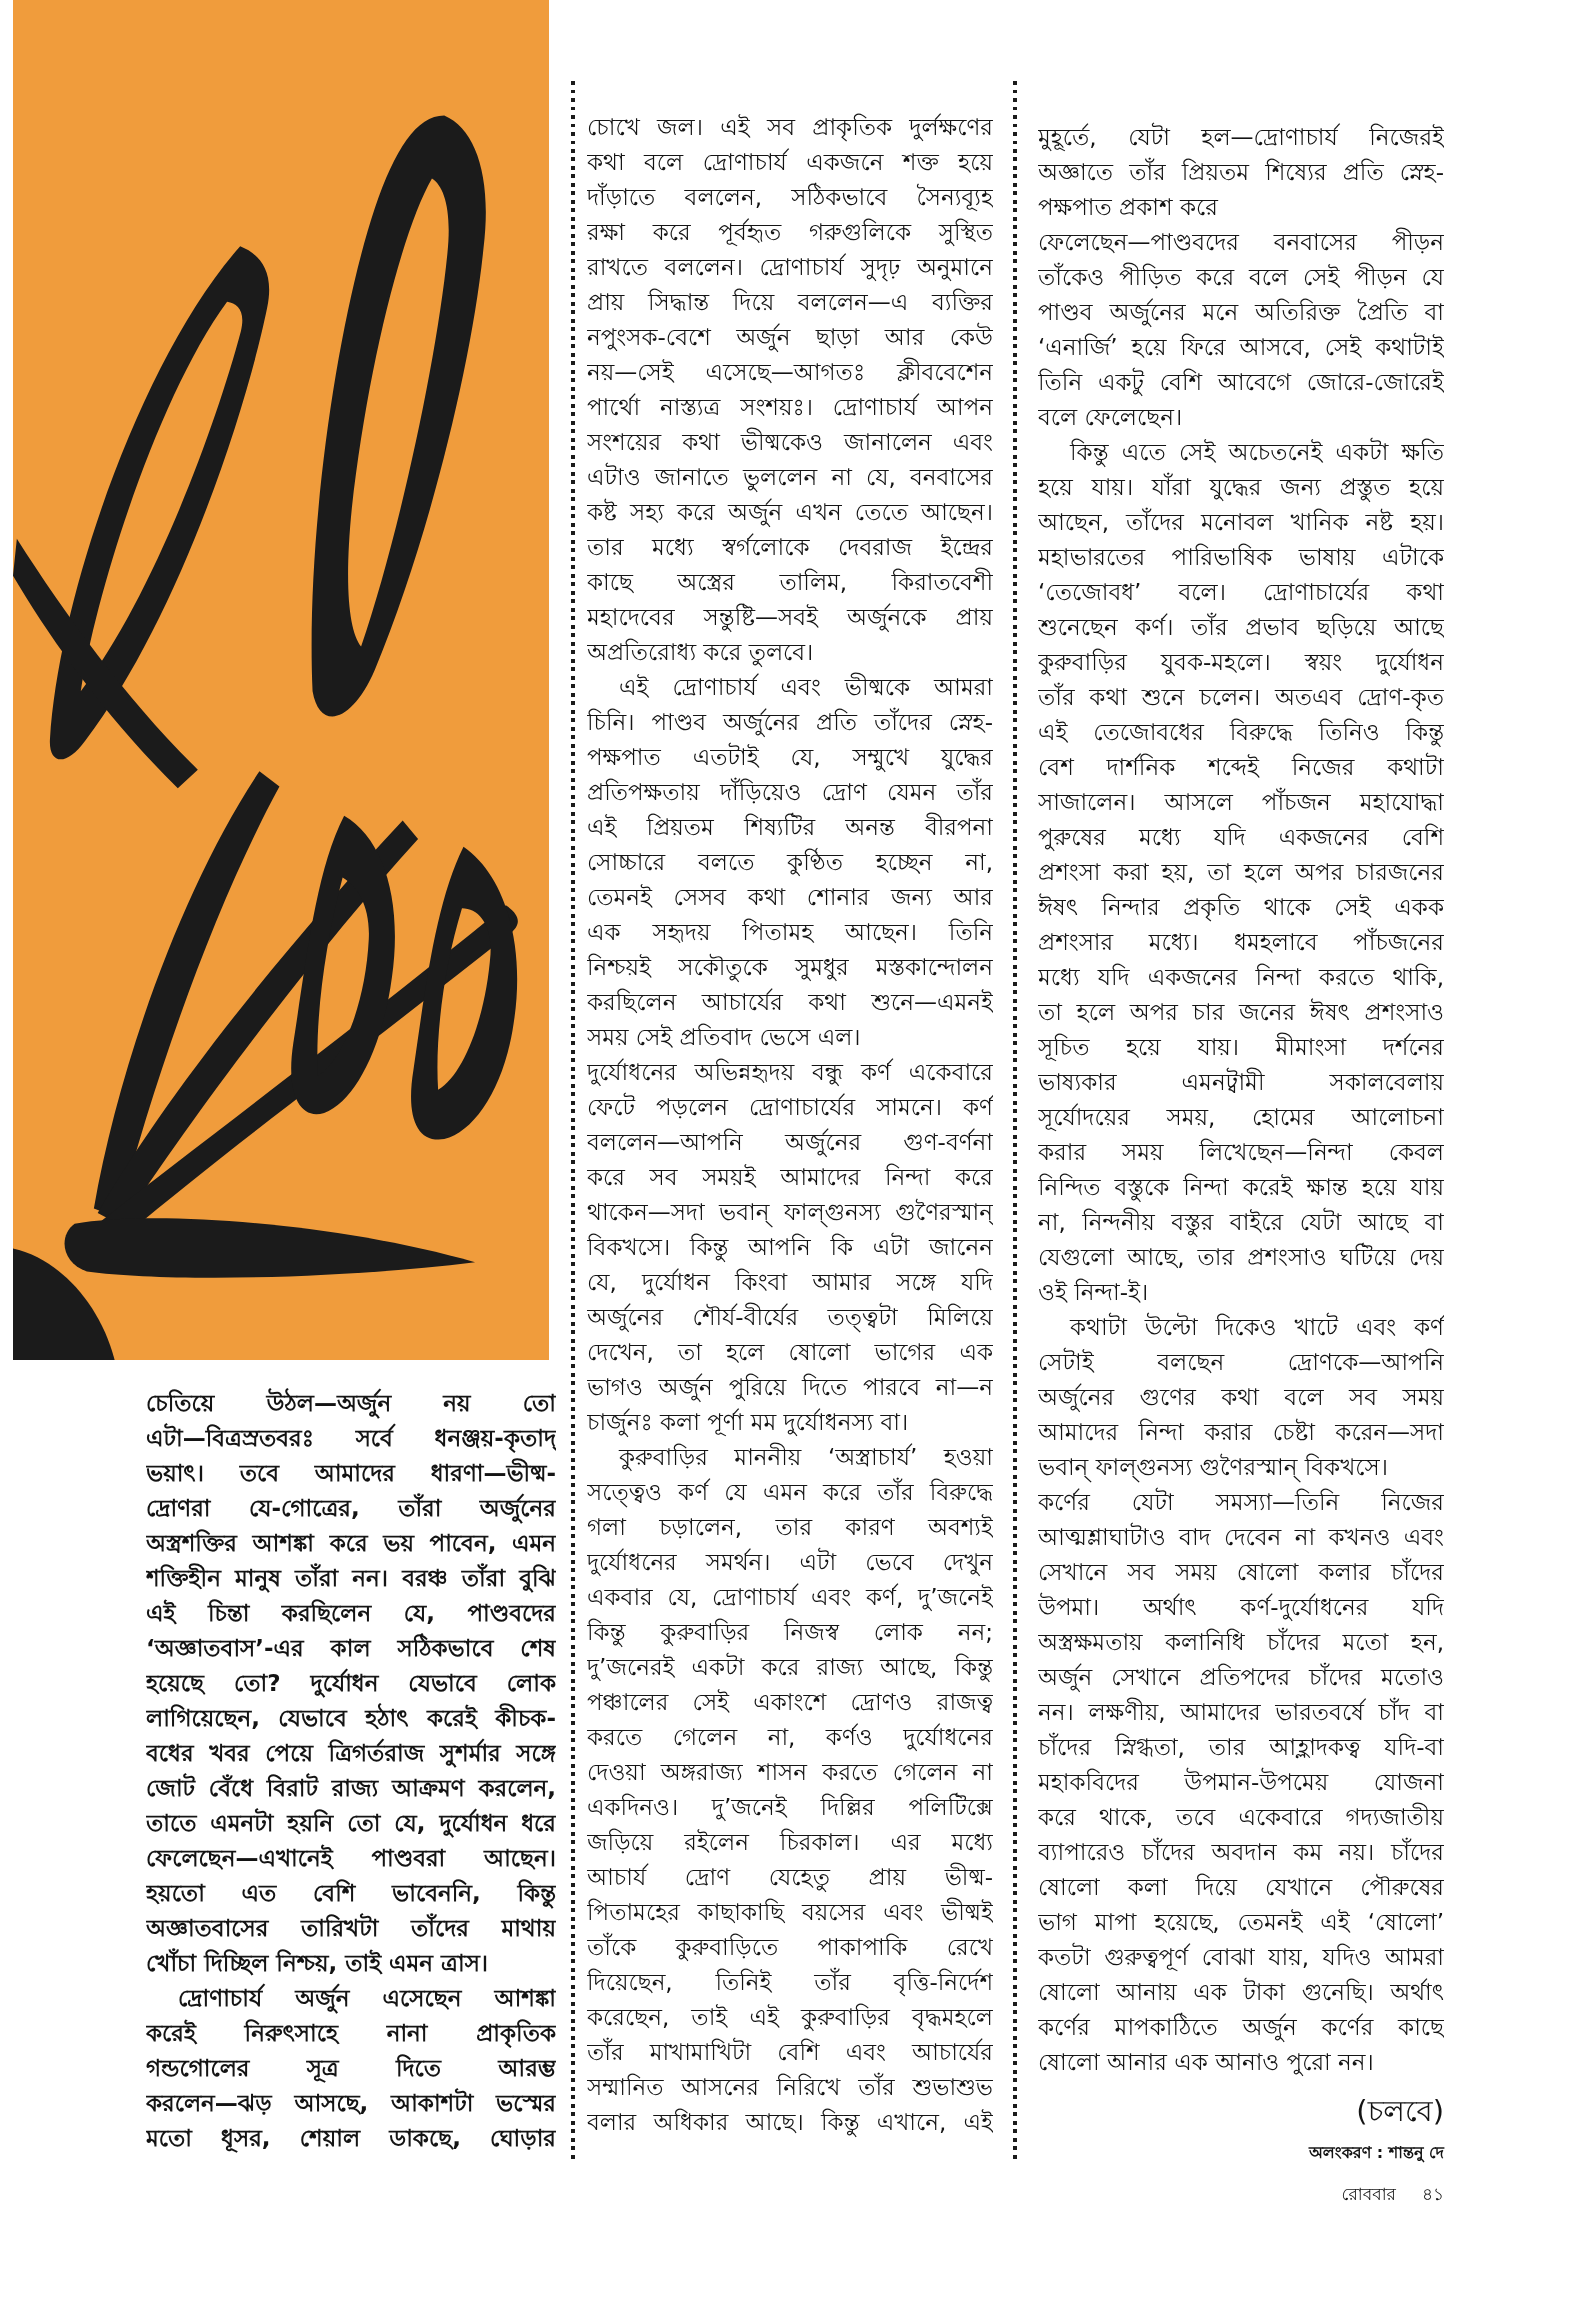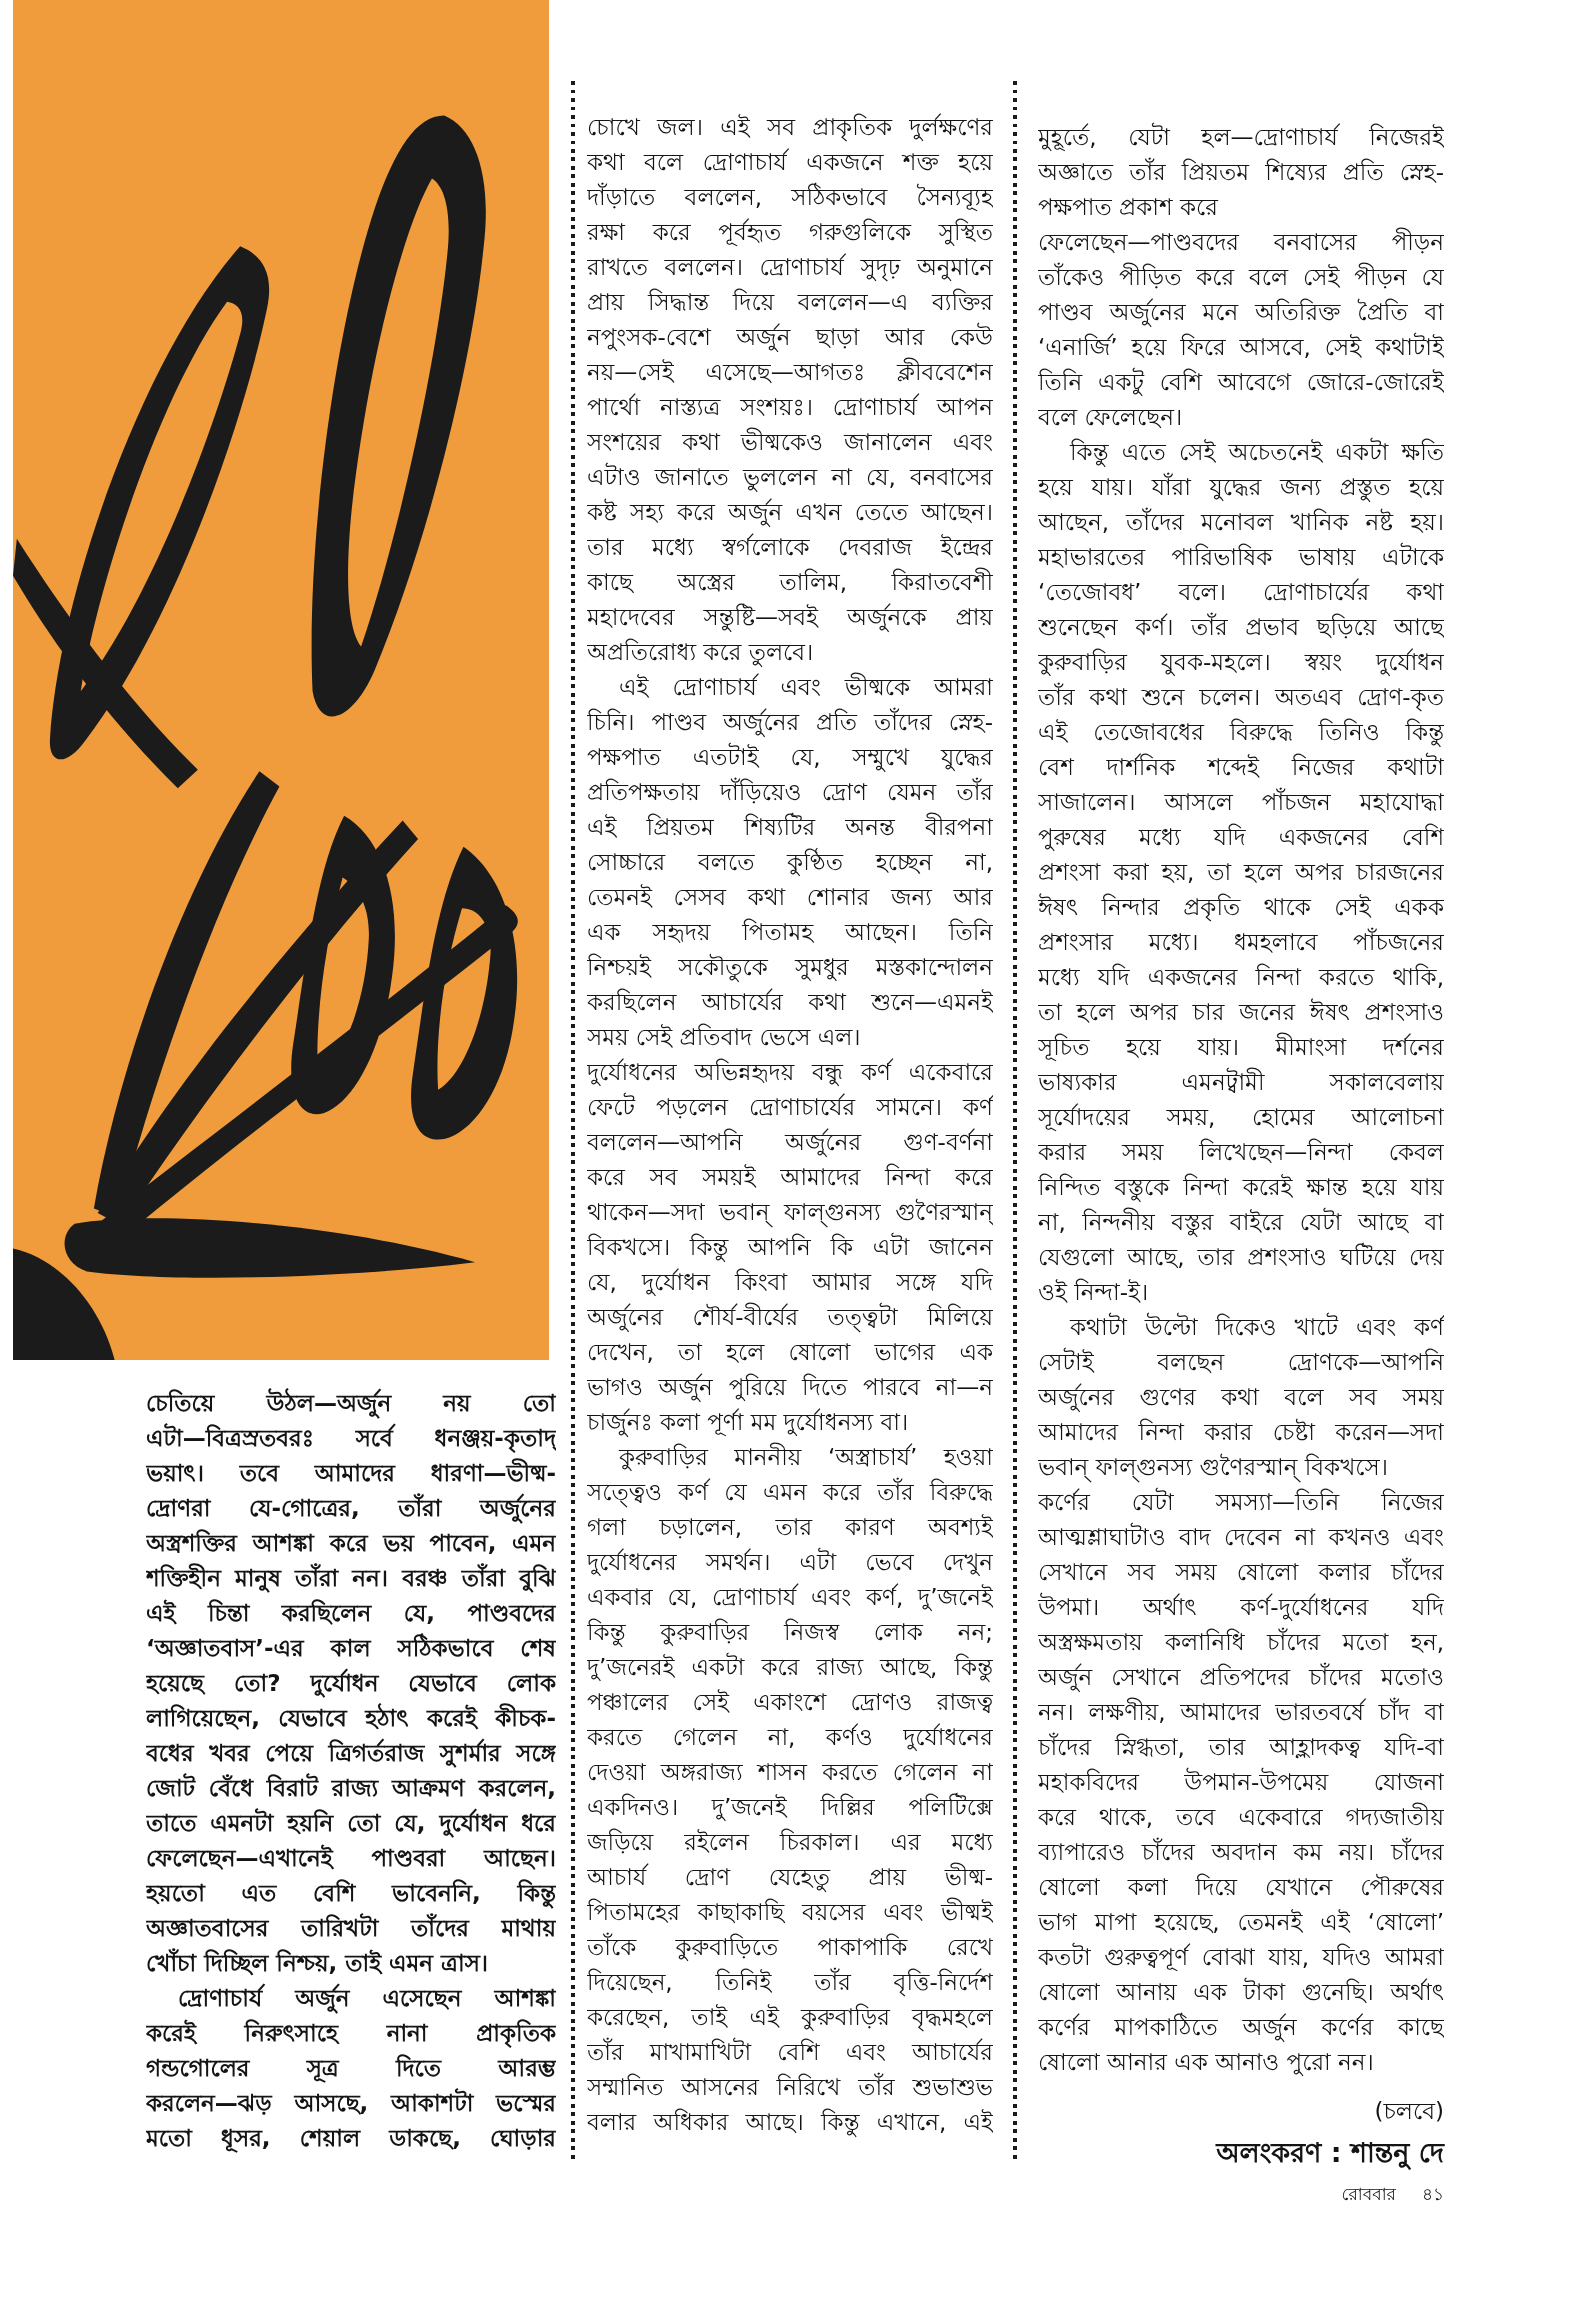--- a/index.html
+++ b/index.html
@@ -33,22 +33,22 @@
   .line.end{text-align-last:left;}
   .line.ind{text-indent:32px;}
   
   .divider{
     position:absolute;top:81px;width:3.8px;height:2078px;
     background-image:repeating-linear-gradient(to bottom,#1b1b1b 0 3.8px,transparent 3.8px 8.5px);
   }
   #divider1{left:571px;}
   #divider2{left:1013px;}
   
-  .trail-note{margin-top:14px;text-align:right;font-size:23px;height:35px;line-height:35px;}
-  .trail-credit{margin-top:6.2px;text-align:right;font-size:27px;font-weight:bold;height:35px;line-height:35px;}
+  .trail-note{margin-top:14px;text-align:right;font-size:29px;height:35px;line-height:35px;}
+  .trail-credit{margin-top:6.2px;text-align:right;font-size:16px;font-weight:bold;height:35px;line-height:35px;}
   
   .footer{
     position:absolute;top:2180px;right:129px;
     font-size:17px;line-height:28px;text-align:right;
   }
   .footer .pageno{margin-left:26px;}
 </style>
 </head>
 <body>
 

